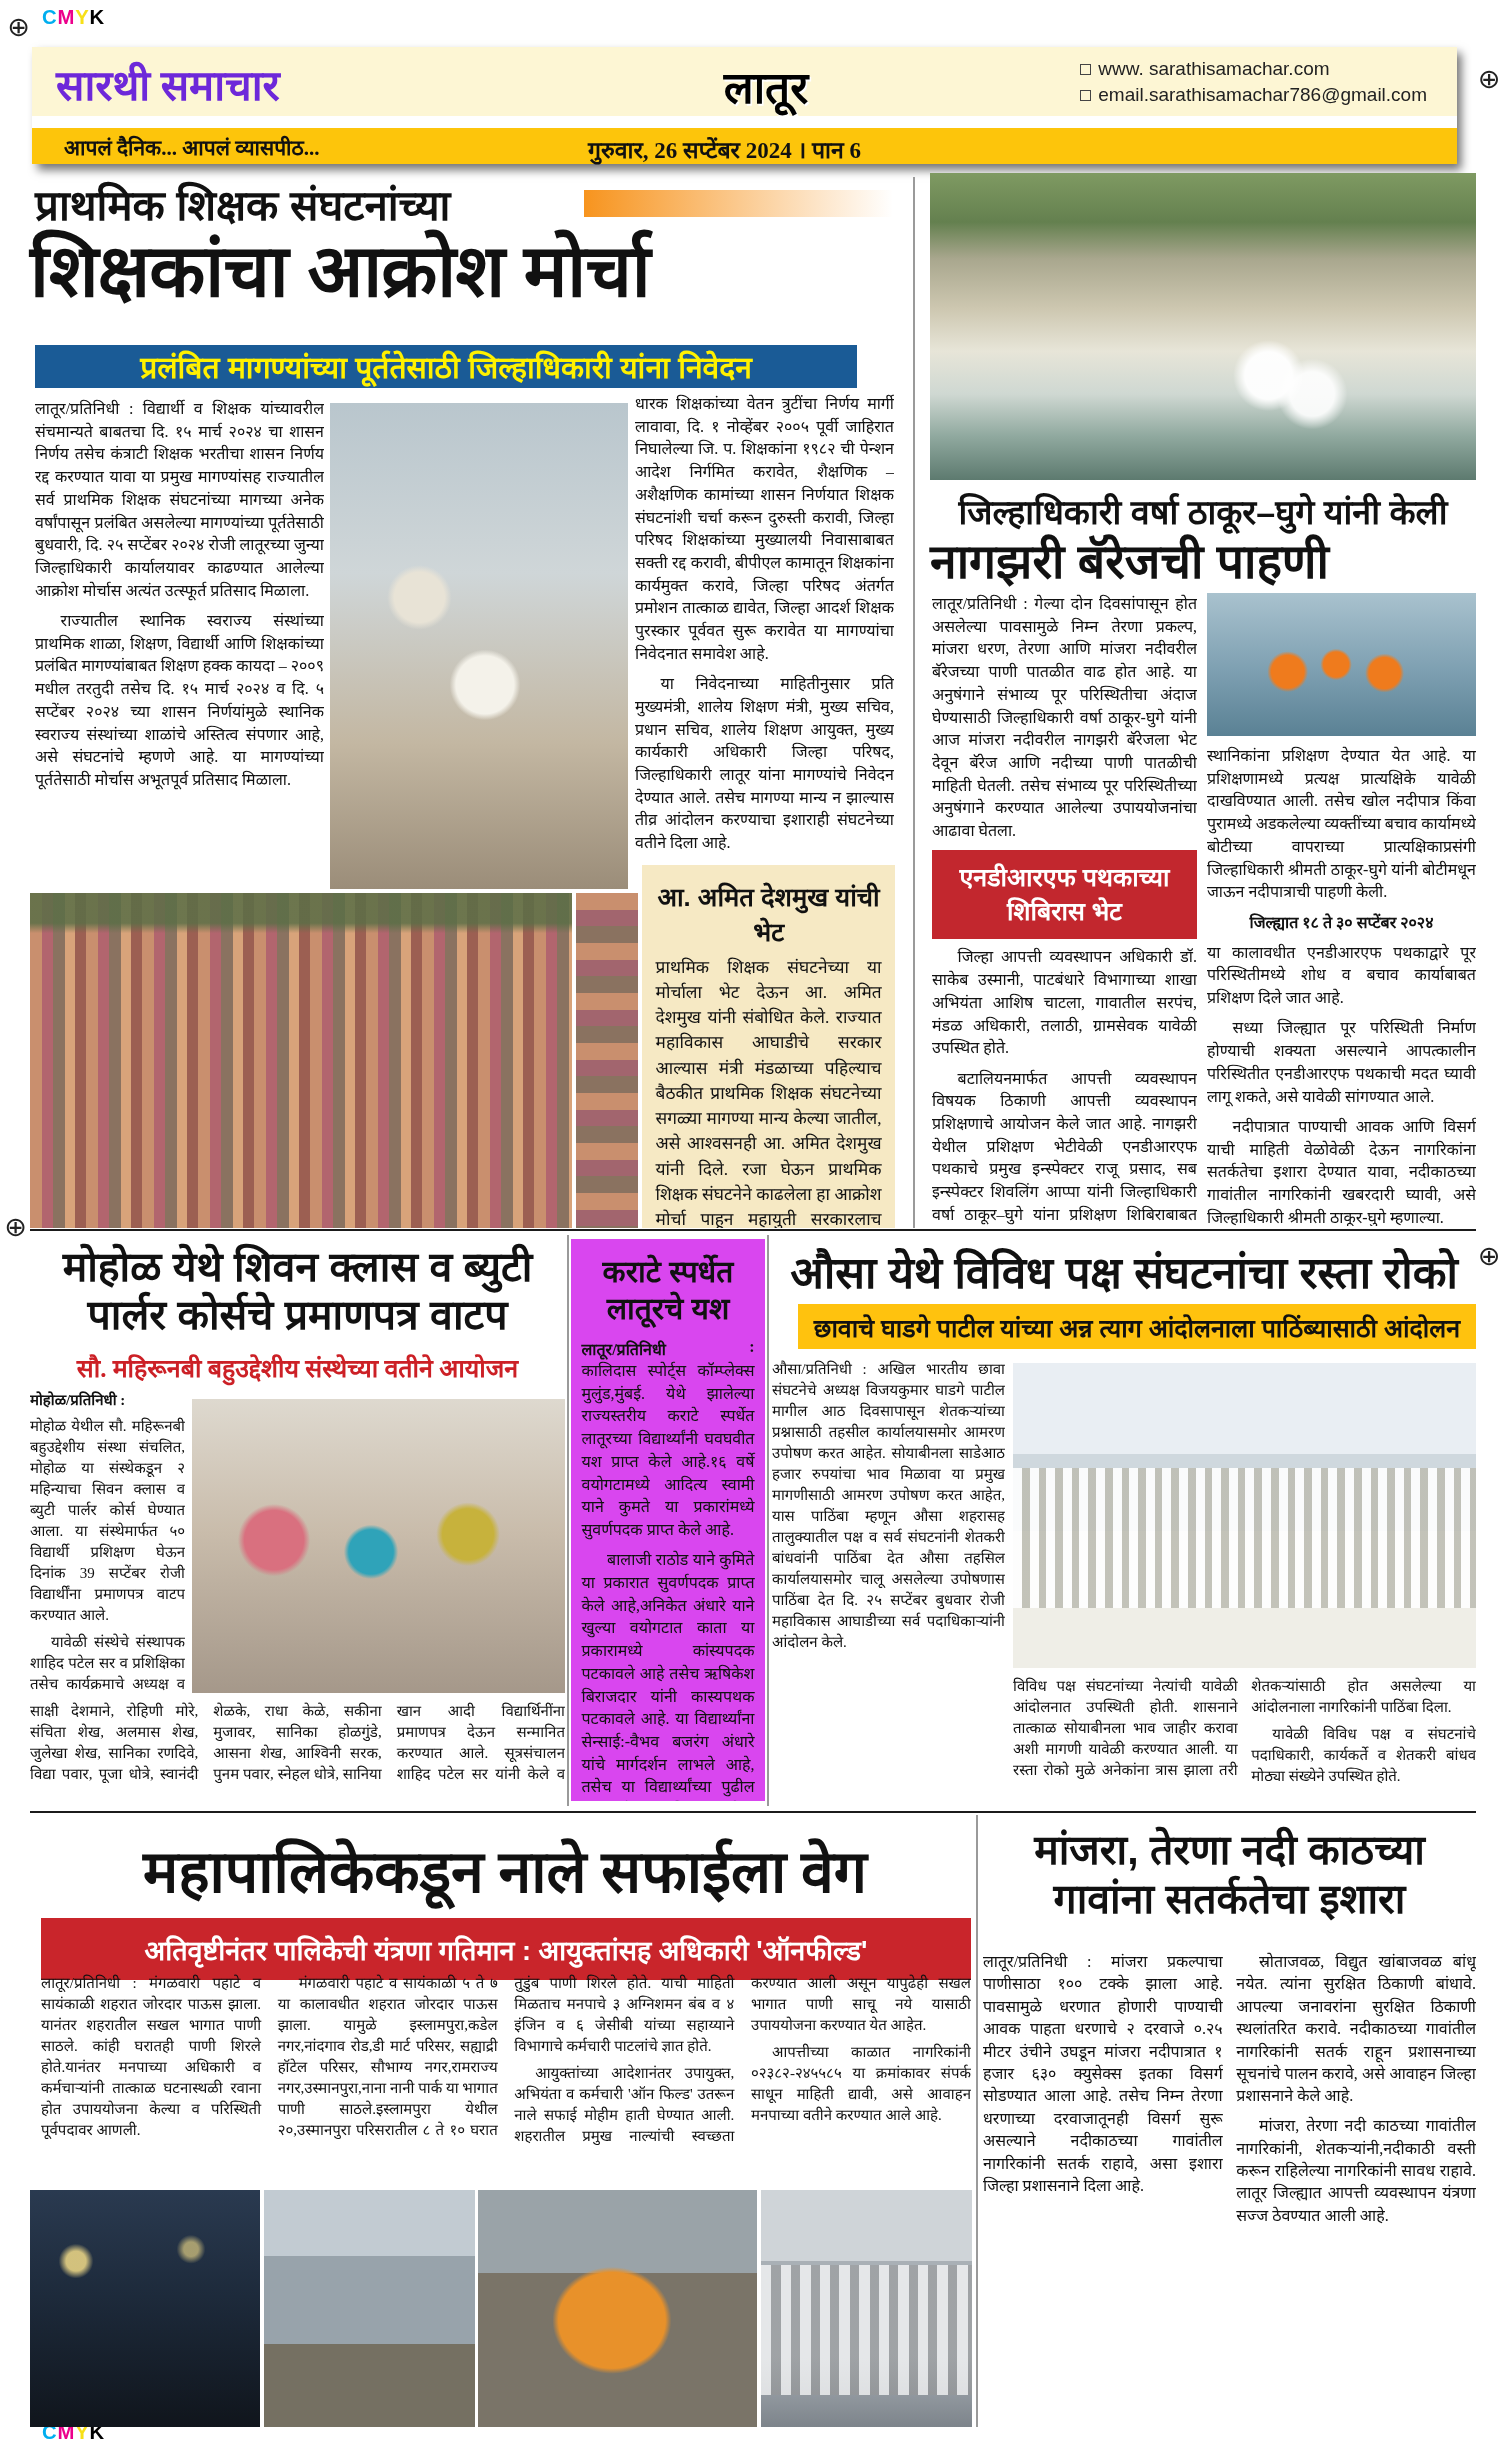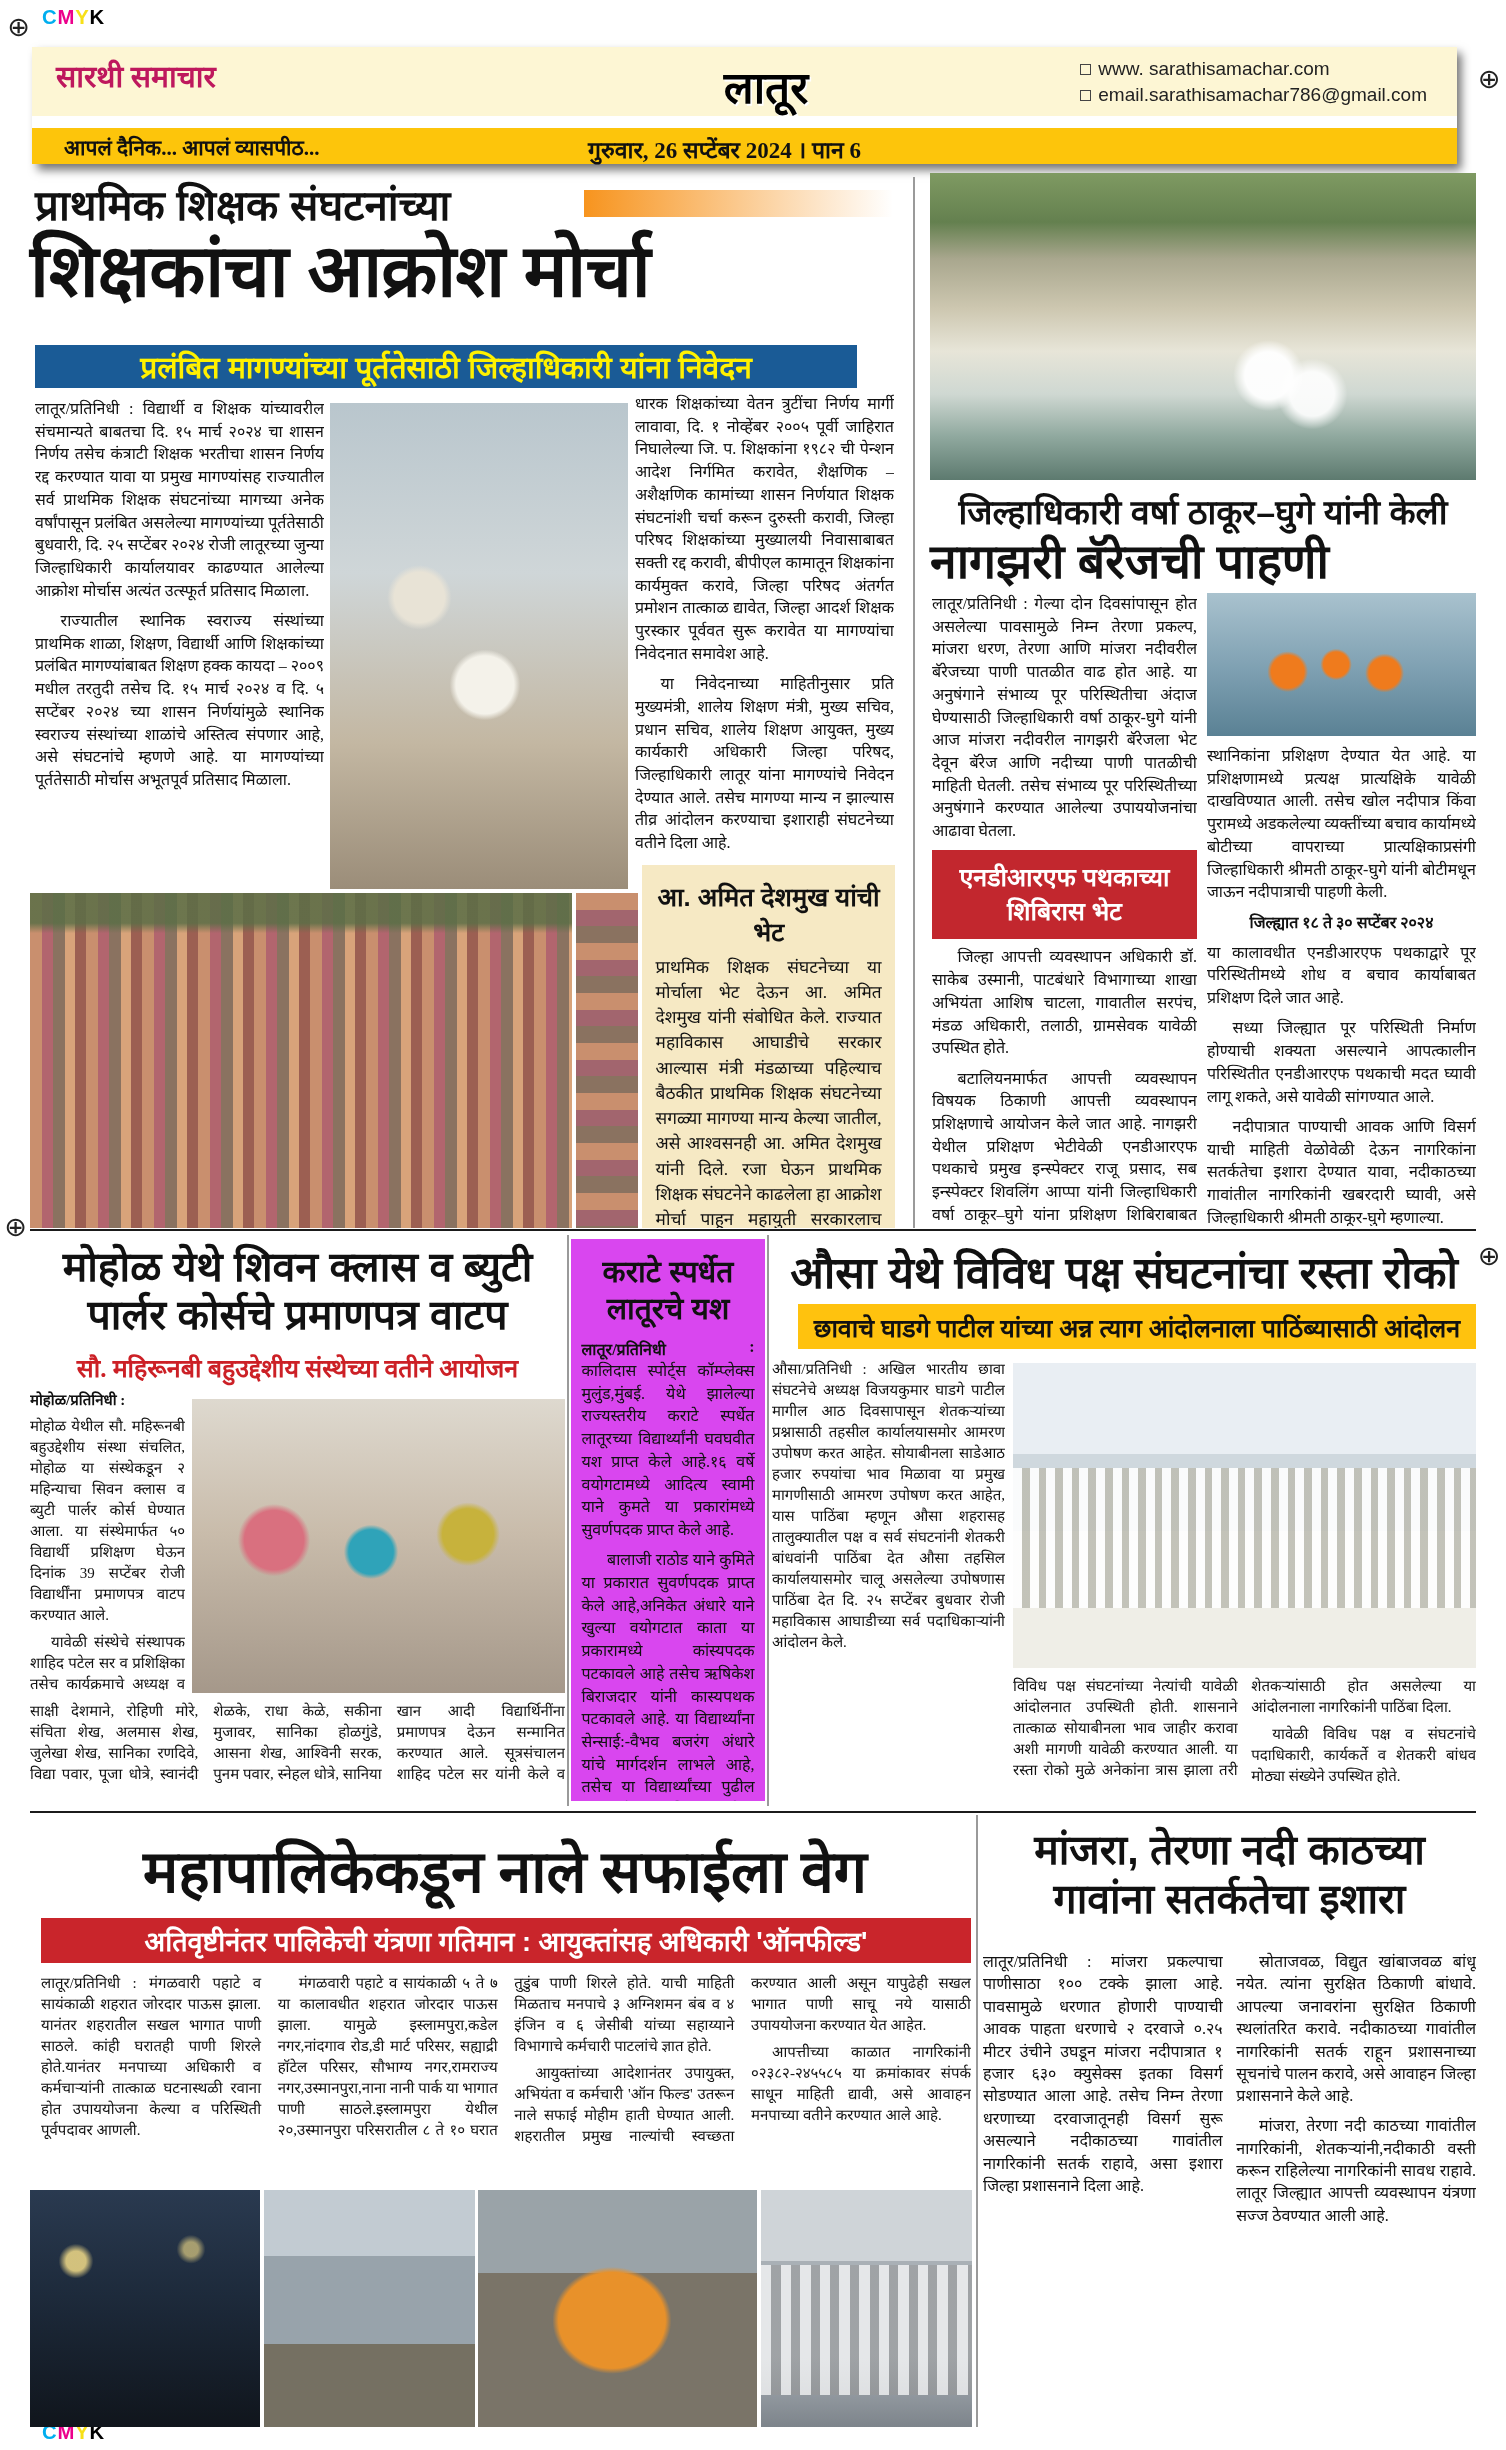--- a/index.html
+++ b/index.html
@@ -7,21 +7,21 @@
         font-family:"Liberation Serif", serif;color:#111;}
   .abs{position:absolute;}
   .regmark{font-size:27px;color:#222;font-family:"DejaVu Sans",sans-serif;}
   .cmyk{font-family:"Liberation Sans",sans-serif;font-weight:bold;font-size:20.3px;letter-spacing:0.8px;}
   .cmyk .c{color:#00aeef}.cmyk .m{color:#ec008c}.cmyk .y{color:#f7e017}.cmyk .k{color:#000}
 
   
   #masthead{left:32px;top:47px;width:1425px;box-shadow:4.5px 6px 9px rgba(0,0,0,.55);}
   #masthead .cream{height:69px;background:#fdf6d4;position:relative;}
   #masthead .gold{height:36px;background:#fdc50b;position:relative;margin-top:12px;}
-  .logo-text{position:absolute;left:24px;top:7.5px;font-size:30px;font-weight:bold;color:#be185d;
+  .logo-text{position:absolute;left:24px;top:7.5px;font-size:42px;font-weight:bold;color:#6d28d9;
              font-family:"Liberation Serif",serif;}
   .city-text{position:absolute;left:734px;top:9px;transform:translateX(-50%);font-size:44px;
              font-weight:bold;color:#000;font-family:"Liberation Sans",sans-serif;text-shadow:1.5px 1.5px 0 #fff;}
   .contacts{position:absolute;right:30px;top:9px;font-family:"Liberation Sans",sans-serif;
             font-size:19px;color:#222;line-height:1.35;text-align:left;}
   .contacts .sq{display:inline-block;width:9px;height:9px;border:1.5px solid #444;margin-right:7.5px;}
   .tagline{position:absolute;left:32px;top:5.3px;font-size:21px;font-weight:bold;color:#111;}
   .dateline-band{position:absolute;left:556px;top:4.5px;font-size:23px;font-weight:bold;color:#111;}
 
   
@@ -221,21 +221,21 @@
   </div>
   <div class="abs photo ph-ausa" style="left:1013px;top:1363px;width:463px;height:305px;"></div>
   <div class="abs small-txt cols2" style="left:1013px;top:1676px;width:463px;height:128px;overflow:hidden;">
     <p class="noindent" style="margin:0 0 6px 0;">विविध पक्ष संघटनांच्या नेत्यांची यावेळी आंदोलनात उपस्थिती होती. शासनाने तात्काळ सोयाबीनला भाव जाहीर करावा अशी मागणी यावेळी करण्यात आली. या रस्ता रोको मुळे अनेकांना त्रास झाला तरी शेतकऱ्यांसाठी होत असलेल्या या आंदोलनाला नागरिकांनी पाठिंबा दिला.</p>
     <p style="margin:0;text-indent:21px;">यावेळी विविध पक्ष व संघटनांचे पदाधिकारी, कार्यकर्ते व शेतकरी बांधव मोठ्या संख्येने उपस्थित होते.</p>
   </div>
 
   <div class="abs hrule" style="left:30px;top:1811px;width:1446px;"></div>
 
   <div class="abs h-huge" style="left:38px;top:1829px;width:934px;">महापालिकेकडून नाले सफाईला वेग</div>
-  <div class="abs red-banner" style="left:41px;top:1918px;width:930px;height:45px;">अतिवृष्टीनंतर पालिकेची यंत्रणा गतिमान : आयुक्तांसह अधिकारी 'ऑनफील्ड'</div>
+  <div class="abs red-banner" style="left:41px;top:1918px;width:930px;height:62px;">अतिवृष्टीनंतर पालिकेची यंत्रणा गतिमान : आयुक्तांसह अधिकारी 'ऑनफील्ड'</div>
   <div class="abs small-txt cols4" style="left:41px;top:1973px;width:930px;height:212px;overflow:hidden;">
     <p class="noindent" style="margin:0 0 6px 0;">लातूर/प्रतिनिधी : मंगळवारी पहाटे व सायंकाळी शहरात जोरदार पाऊस झाला. यानंतर शहरातील सखल भागात पाणी साठले. कांही घरातही पाणी शिरले होते.यानंतर मनपाच्या अधिकारी व कर्मचाऱ्यांनी तात्काळ घटनास्थळी रवाना होत उपाययोजना केल्या व परिस्थिती पूर्वपदावर आणली.</p>
     <p style="margin:0 0 6px 0;text-indent:21px;">मंगळवारी पहाटे व सायंकाळी ५ ते ७ या कालावधीत शहरात जोरदार पाऊस झाला. यामुळे इस्लामपुरा,कडेल नगर,नांदगाव रोड,डी मार्ट परिसर, सह्याद्री हॉटेल परिसर, सौभाग्य नगर,रामराज्य नगर,उस्मानपुरा,नाना नानी पार्क या भागात पाणी साठले.इस्लामपुरा येथील २०,उस्मानपुरा परिसरातील ८ ते १० घरात तुडुंब पाणी शिरले होते. याची माहिती मिळताच मनपाचे ३ अग्निशमन बंब व ४ इंजिन व ६ जेसीबी यांच्या सहाय्याने विभागाचे कर्मचारी पाटलांचे ज्ञात होते.</p>
     <p style="margin:0 0 6px 0;text-indent:21px;">आयुक्तांच्या आदेशानंतर उपायुक्त, अभियंता व कर्मचारी 'ऑन फिल्ड' उतरून नाले सफाई मोहीम हाती घेण्यात आली. शहरातील प्रमुख नाल्यांची स्वच्छता करण्यात आली असून यापुढेही सखल भागात पाणी साचू नये यासाठी उपाययोजना करण्यात येत आहेत.</p>
     <p style="margin:0;text-indent:21px;">आपत्तीच्या काळात नागरिकांनी ०२३८२-२४५५८५ या क्रमांकावर संपर्क साधून माहिती द्यावी, असे आवाहन मनपाच्या वतीने करण्यात आले आहे.</p>
   </div>
   <div class="abs photo ph-night" style="left:30px;top:2190px;width:230px;height:237px;"></div>
   <div class="abs photo ph-street" style="left:264px;top:2190px;width:211px;height:237px;"></div>
   <div class="abs photo ph-jcb" style="left:478px;top:2190px;width:279px;height:237px;"></div>
   <div class="abs photo ph-officials" style="left:761px;top:2190px;width:211px;height:237px;"></div>

